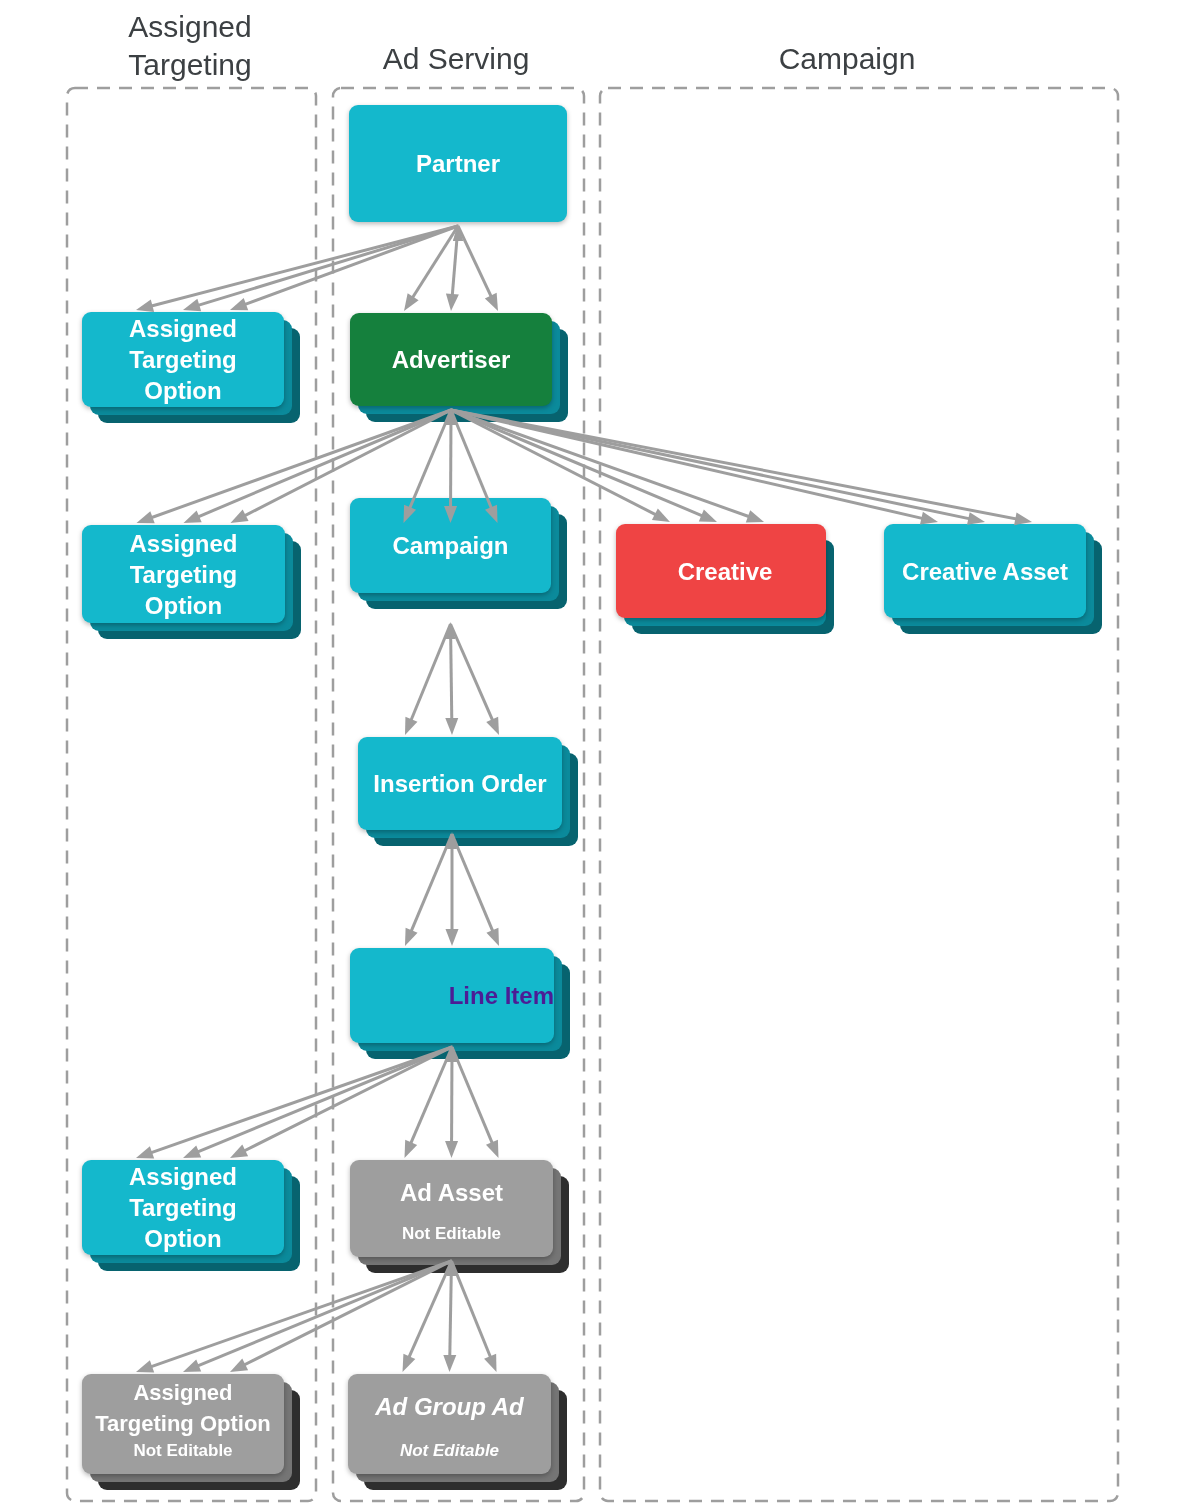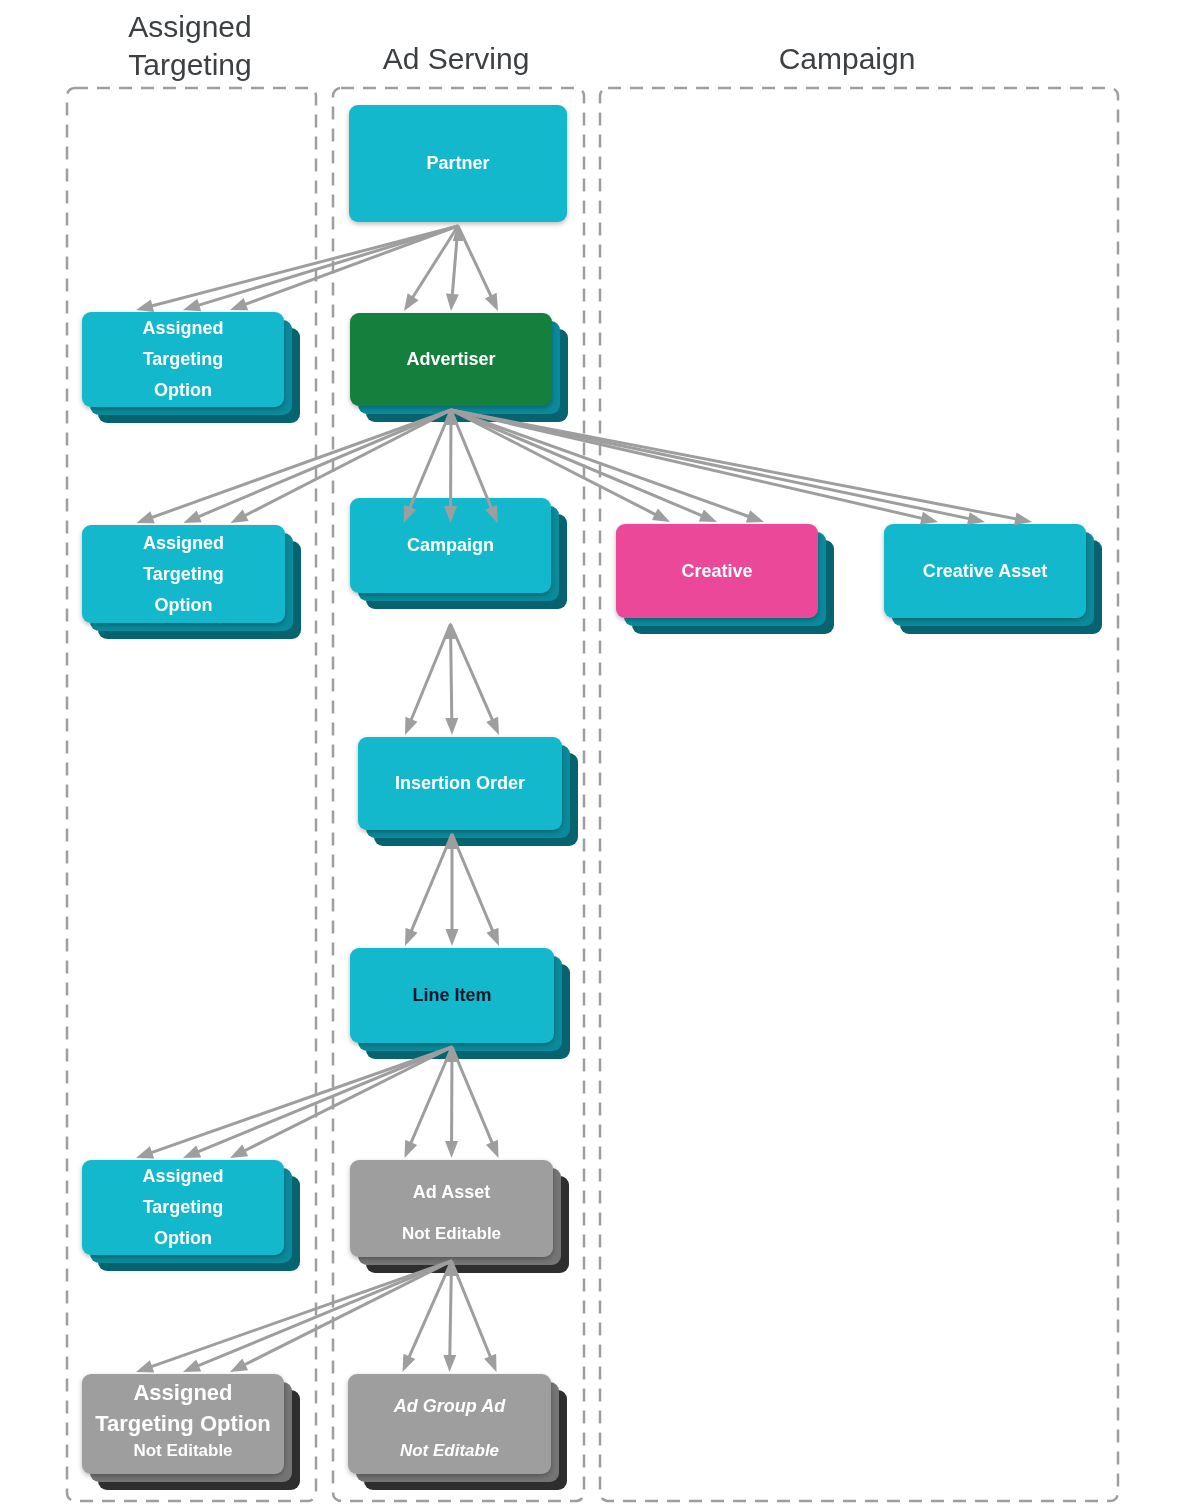--- a/index.html
+++ b/index.html
@@ -13,21 +13,21 @@
   .node{position:absolute;}
   .node .layer{position:absolute;width:100%;height:100%;border-radius:9px;}
   .node .layer.l1{left:8px;top:8px;}
   .node .layer.l2{left:16px;top:16px;}
   .node .face{
     position:absolute;left:0;top:0;width:100%;height:100%;
     border-radius:9px;display:flex;align-items:center;justify-content:center;
     box-shadow:0 2px 5px rgba(0,0,0,0.28);
   }
   .node .label{
-    width:100%;font-weight:bold;font-size:18px;line-height:31px;
+    width:100%;font-weight:bold;font-size:24px;line-height:31px;
     color:#ffffff;text-align:center;white-space:pre-line;
   }
   .node.has-sub .face{display:block;}
   .node.has-sub .label{position:absolute;left:0;right:0;width:auto;}
   .node.has-sub .label.one-line{top:17px;}
   .node.has-sub .label.two-line{top:3px;font-size:22px;line-height:31px;}
   .node .sub{
     position:absolute;left:0;right:0;bottom:13px;text-align:center;
     font-size:17px;font-weight:bold;color:#ffffff;
   }
@@ -77,21 +77,21 @@
       <div class="node" style="left: 350px; top: 498px; width: 201px; height: 95px;">
         <div class="layer l2" style="background: rgb(7, 99, 111);"></div>
         <div class="layer l1" style="background: rgb(11, 138, 155);"></div>
         <div class="face" style="background: rgb(20, 184, 204);">
           <div class="label one-line" style="color: rgb(255, 255, 255);">Campaign</div>
         </div>
       </div>
       <div class="node" style="left: 616px; top: 524px; width: 202px; height: 94px;">
         <div class="layer l2" style="background: rgb(7, 99, 111);"></div>
         <div class="layer l1" style="background: rgb(11, 138, 155);"></div>
-        <div class="face" style="background: #ec4899;">
+        <div class="face" style="background: #ef4444; padding-left: 8px;">
           <div class="label one-line" style="color: rgb(255, 255, 255);">Creative</div>
         </div>
       </div>
       <div class="node" style="left: 884px; top: 524px; width: 202px; height: 94px;">
         <div class="layer l2" style="background: rgb(7, 99, 111);"></div>
         <div class="layer l1" style="background: rgb(11, 138, 155);"></div>
         <div class="face" style="background: rgb(20, 184, 204); justify-content: center;">
           <div class="label one-line" style="color: rgb(255, 255, 255);">Creative Asset</div>
         </div>
       </div>
@@ -99,21 +99,21 @@
         <div class="layer l2" style="background: rgb(7, 99, 111);"></div>
         <div class="layer l1" style="background: rgb(11, 138, 155);"></div>
         <div class="face" style="background: rgb(20, 184, 204);">
           <div class="label one-line" style="color: rgb(255, 255, 255);">Insertion Order</div>
         </div>
       </div>
       <div class="node" style="left: 350px; top: 948px; width: 204px; height: 95px;">
         <div class="layer l2" style="background: rgb(7, 99, 111);"></div>
         <div class="layer l1" style="background: rgb(11, 138, 155);"></div>
         <div class="face" style="background: rgb(20, 184, 204);">
-          <div class="label one-line" style="color: #0f172a;">Line Item</div>
+          <div class="label one-line" style="color: #4c1d95; text-align: right;">Line Item</div>
         </div>
       </div>
       <div class="node" style="left: 82px; top: 1160px; width: 202px; height: 95px;">
         <div class="layer l2" style="background: rgb(7, 99, 111);"></div>
         <div class="layer l1" style="background: rgb(11, 138, 155);"></div>
         <div class="face" style="background: rgb(20, 184, 204);">
           <div class="label two-line" style="color: rgb(255, 255, 255);">Assigned
 Targeting
 Option</div>
         </div>

